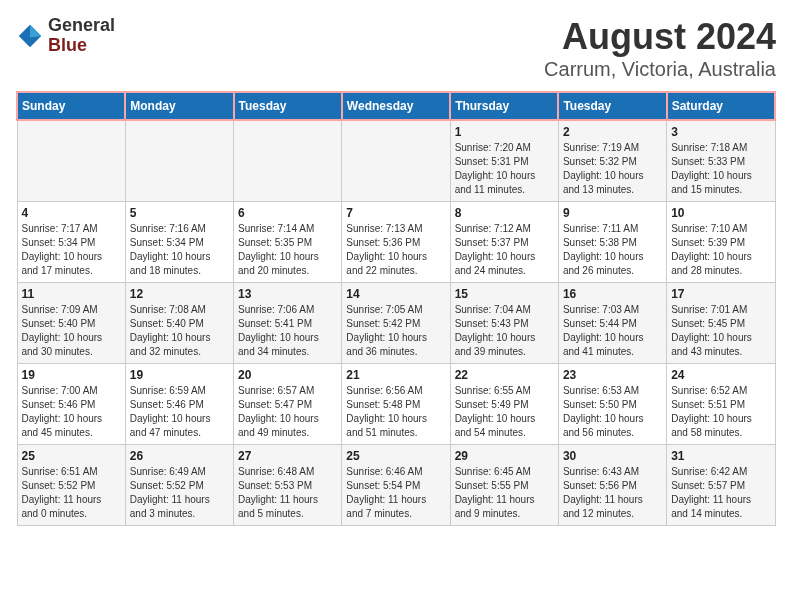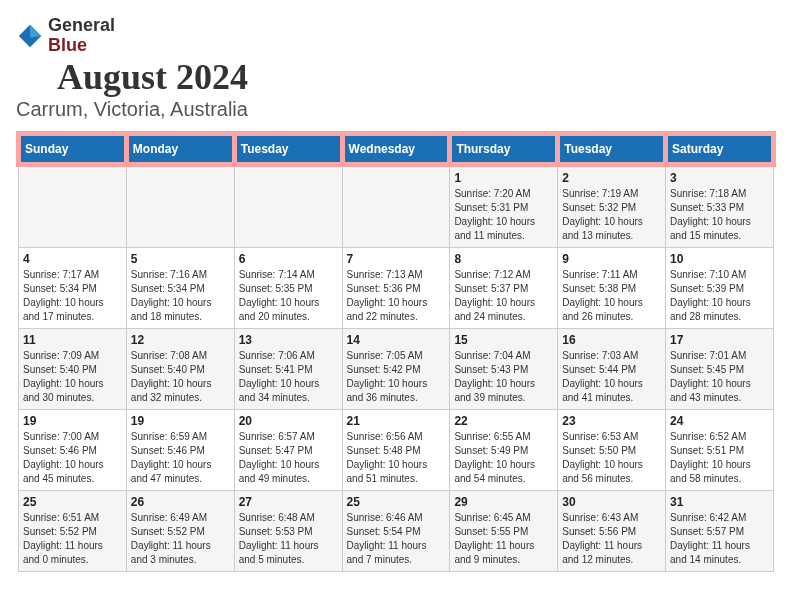--- a/index.html
+++ b/index.html
@@ -8,21 +8,20 @@
       background: #fff;
       width: 792px;
       min-height: 612px;
       padding: 16px;
     }
     .header-area {
       display: flex;
       justify-content: space-between;
       align-items: flex-start;
       margin-bottom: 10px;
-      flex-direction: column;
     }
     .logo {
       display: flex;
       align-items: center;
       gap: 4px;
     }
     .logo-text {
       font-size: 18px;
       font-weight: bold;
       line-height: 1.1;
@@ -33,41 +32,40 @@
       width: 28px;
       height: 28px;
     }
     .title-area {
       text-align: right;
     }
     .main-title {
       font-size: 36px;
       font-weight: bold;
       color: #333;
-      font-family: Liberation Serif, serif;
     }
     .sub-title {
       font-size: 20px;
       color: #555;
     }
     table {
       width: 100%;
       border-collapse: collapse;
       font-size: 11px;
     }
     thead tr {
       background-color: #1a6fb5;
       color: #fff;
     }
     thead th {
       padding: 6px 4px;
       text-align: left;
       font-size: 12px;
       font-weight: bold;
-      border: 5px solid #fca5a5;
+      border: 2px solid #fca5a5;
     }
     tbody tr {
       vertical-align: top;
     }
     tbody td {
       border: 1px solid #ccc;
       padding: 4px 4px 4px 4px;
       min-height: 80px;
       vertical-align: top;
     }

